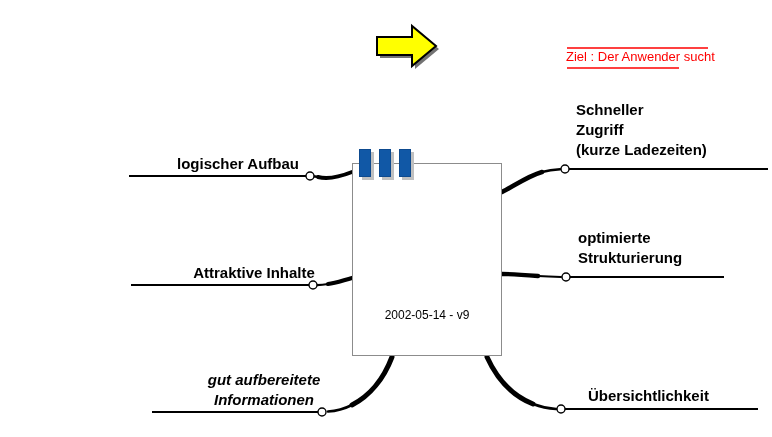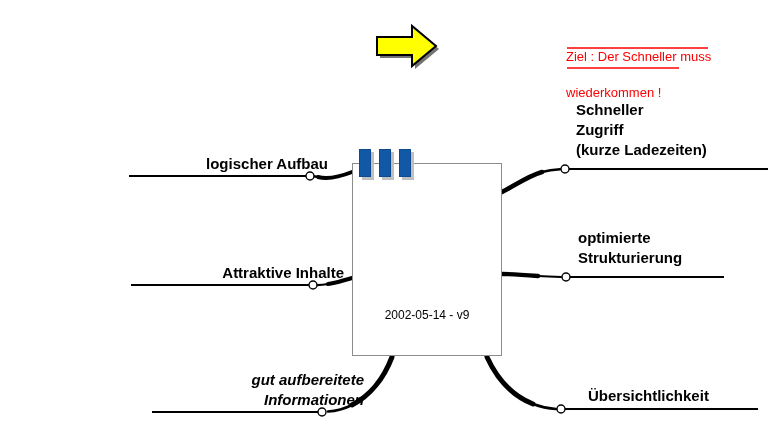--- a/index.html
+++ b/index.html
@@ -89,21 +89,21 @@
   
   .branch-label {
     position: absolute;
     color: #000000;
     font-size: 15px;
     font-weight: bold;
     line-height: 20px;
     white-space: pre-line;
   }
   .lbl-right { text-align: left; }
-  .lbl-left  { text-align: right; }
+  .lbl-left  { text-align: center; }
 </style>
 </head>
 <body>
 
 <div id="canvas">
 
   <svg id="svg-layer" viewBox="0 0 772 437">
 
     <g>
       <path d="M 352 172 C 342 176, 330 180, 318 177" fill="none" stroke="#000000" stroke-width="4" stroke-linecap="round"></path>
@@ -153,22 +153,21 @@
     </g>
 
     <g>
       <line x1="567" y1="48" x2="708" y2="48" stroke="#fe0000" stroke-width="1.3"></line>
       <line x1="567" y1="68" x2="679" y2="68" stroke="#fe0000" stroke-width="1.3"></line>
     </g>
   </svg>
 
 
   <div class="note note-right">
-    <div>Ziel : Der Schneller muss</div>
-    <div>wiederkommen !</div>
+    <div>Ziel : Der Anwender sucht</div>
   </div>
 
   <div id="center-box"></div>
 
   <div class="bar-shadow" style="left:362px; top:152px;"></div>
   <div class="bar-shadow" style="left:382px; top:152px;"></div>
   <div class="bar-shadow" style="left:402px; top:152px;"></div>
   <div class="bar" style="left:359px; top:149px;"></div>
   <div class="bar" style="left:379px; top:149px;"></div>
   <div class="bar" style="left:399px; top:149px;"></div>

